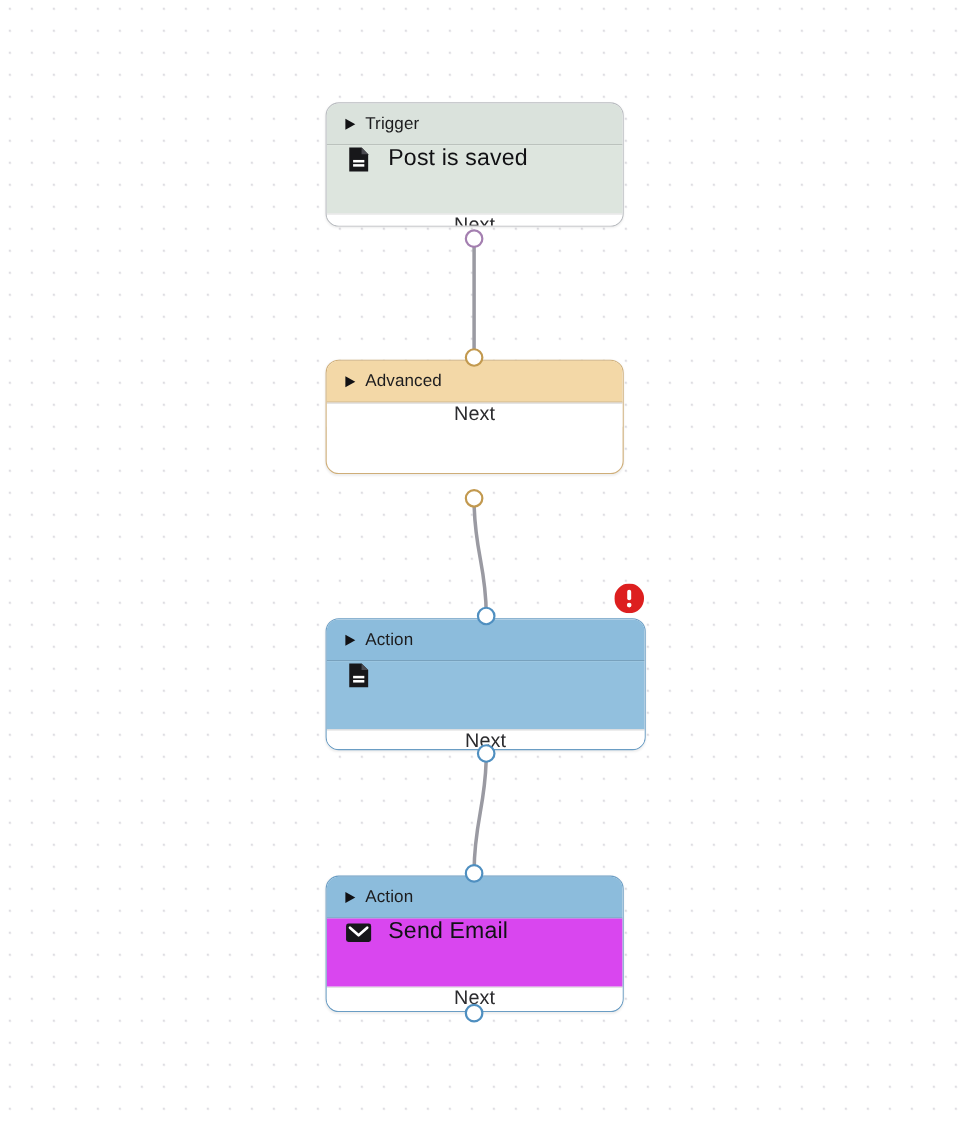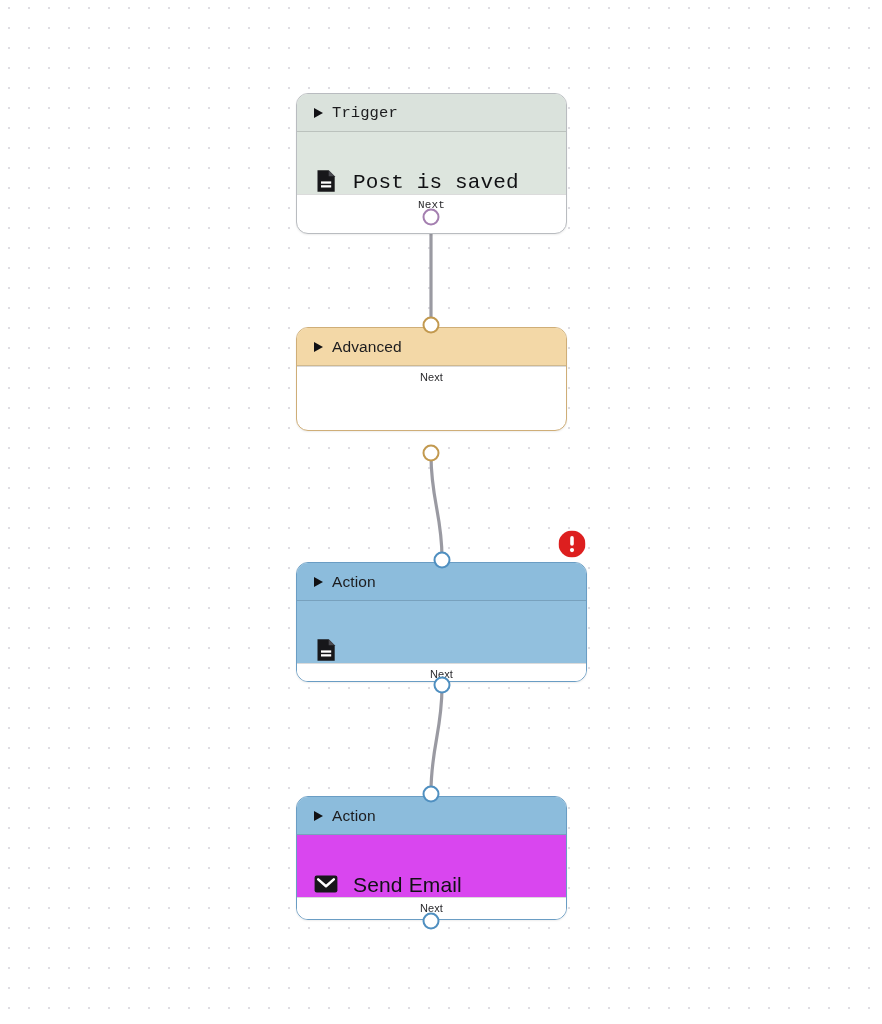--- a/index.html
+++ b/index.html
@@ -74,21 +74,21 @@
     border-top: 5.5px solid transparent;
     border-bottom: 5.5px solid transparent;
     border-left: 9px solid #111114;
     margin-right: 9px;
     flex: 0 0 auto;
   }
 
   .node-body {
     height: 62px;
     display: flex;
-    align-items: flex-end;
+    align-items: flex-start;
     padding-left: 16px;
     gap: 14px;
   }
 
   .node-title {
     font-size: 21px;
     color: #111114;
     letter-spacing: 0.15px;
     white-space: nowrap;
   }
@@ -96,21 +96,21 @@
   .node-footer {
     height: 22px;
     background: #ffffff;
     display: flex;
     align-items: center;
     justify-content: center;
     border-top: 1px solid rgba(0,0,0,0.14);
   }
 
   .node-footer-label {
-    font-size: 11px;
+    font-size: 18px;
     color: #2b2b2e;
     letter-spacing: 0.1px;
     transform: translateY(-1px);
   }
 
   
 
   
   .node-icon {
     width: 26px;
@@ -150,21 +150,21 @@
 
 <div id="canvas">
 
   <svg id="connectors" viewBox="0 0 882 1024" width="882" height="1024">
       <path class="conn-path" d="M 431 219 C 431 260, 431 285, 431 323" stroke="#9a9aa2" stroke-width="3.2"></path>
       <path class="conn-path" d="M 431 455 C 431 500, 442 515, 442 558" stroke="#9a9aa2" stroke-width="3.2"></path>
       <path class="conn-path" d="M 442 687 C 442 730, 431 748, 431 792" stroke="#9a9aa2" stroke-width="3.2"></path>
     </svg>
 
   <div id="node-layer">
-      <div class="node" style="left: 296px; top: 93px; width: 271px; height: 141px; border-color: rgb(185, 188, 192); font-family: Liberation Mono, monospace;">
+      <div class="node" style="left: 296px; top: 93px; width: 271px; height: 113px; border-color: rgb(185, 188, 192);">
         <div class="node-header" style="background: rgb(218, 226, 220);">
           <span class="disclosure-tri"></span>
           <span>Trigger</span>
         </div>
         <div class="node-body" style="background: rgb(221, 229, 222);">
           <svg class="node-icon" viewBox="0 0 26 26">
             <path d="M4.5 2.2 h11.2 l6.0 6.0 v15.6 h-17.2 z" fill="#17171a"></path>
             <path d="M15.7 2.2 v6.0 h6.0 z" fill="#4a4a50"></path>
             <rect x="8.0" y="13.4" width="10.2" height="2.3" fill="#ffffff"></rect>
             <rect x="8.0" y="17.2" width="10.2" height="2.3" fill="#ffffff"></rect>

